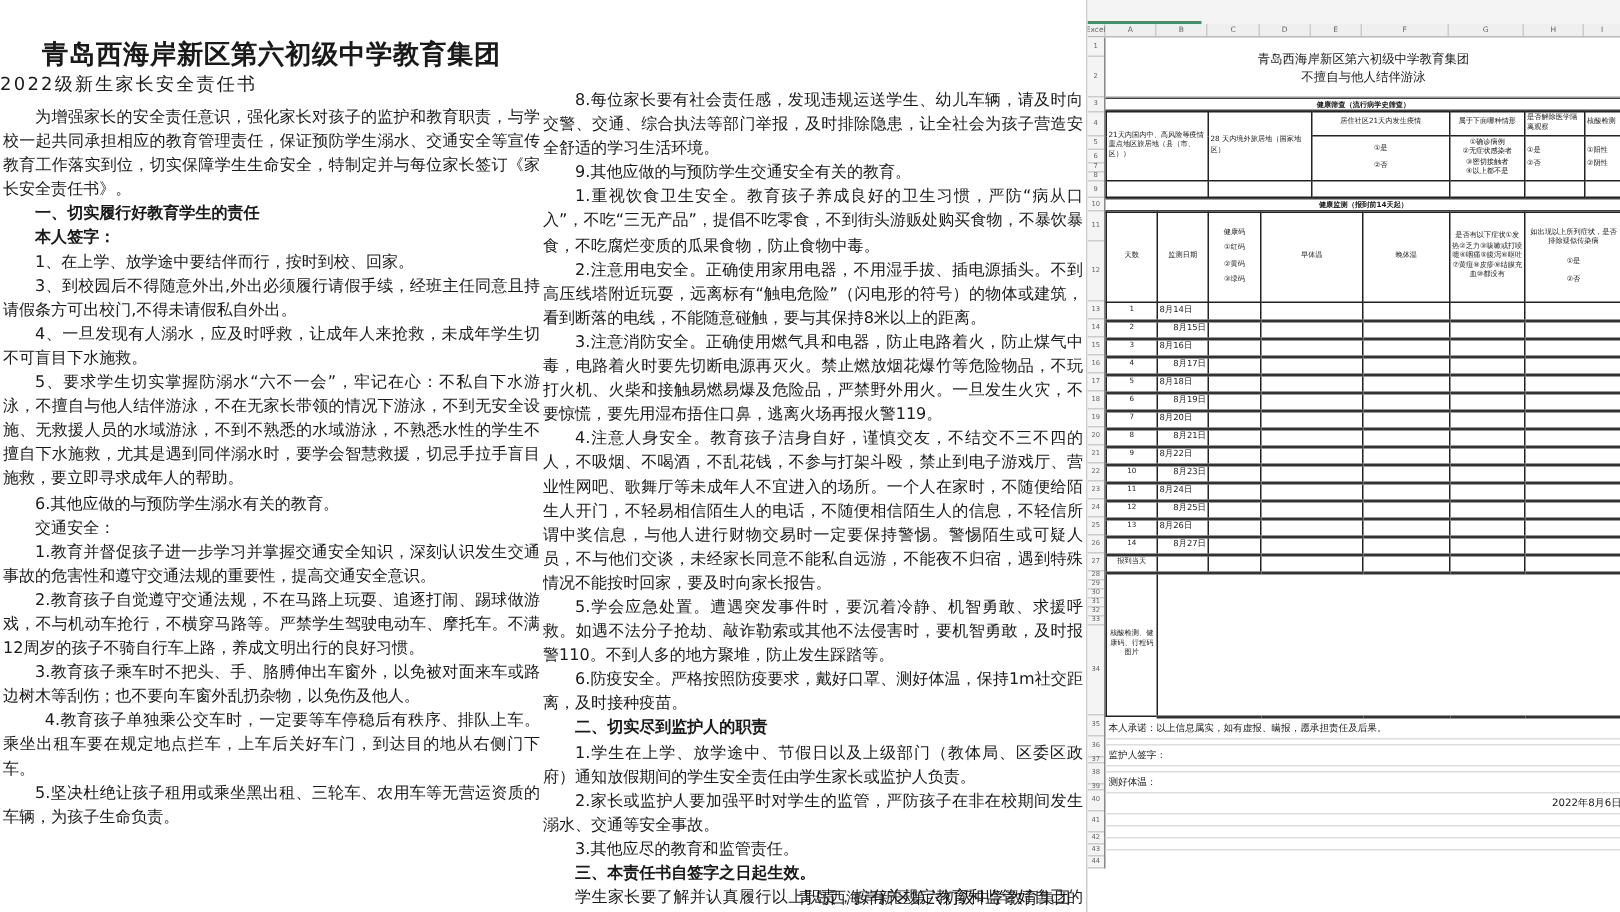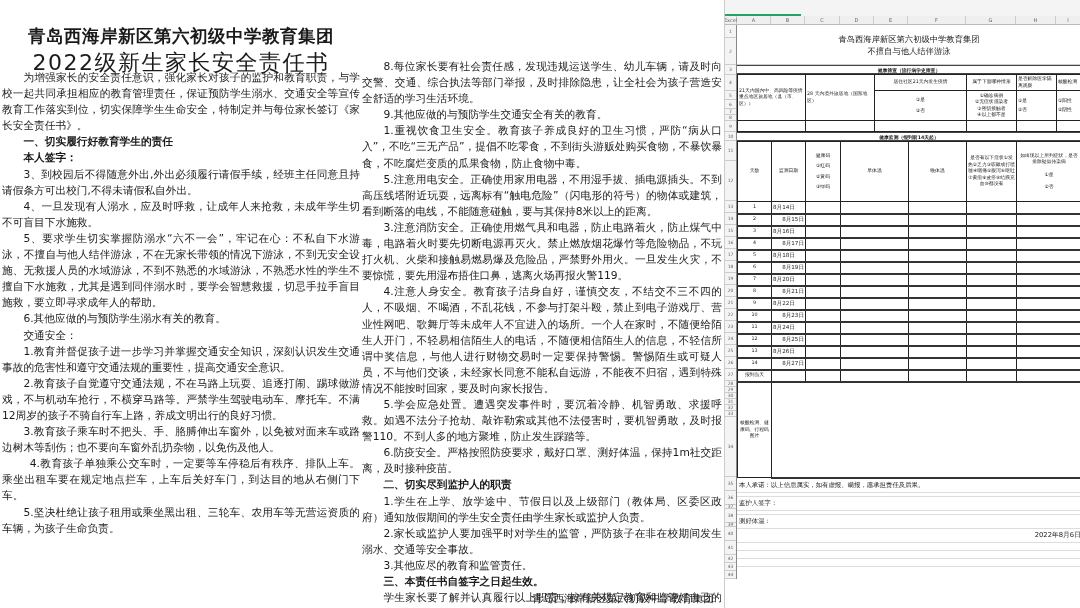--- a/index.html
+++ b/index.html
@@ -2,21 +2,21 @@
 <html><head>
 <meta charset="utf-8">
 <style>
   * { box-sizing: border-box; margin: 0; padding: 0; }
   html, body { width: 1080px; height: 608px; overflow: hidden; background: #ffffff; }
   body { position: relative; font-family: "DejaVu Sans", "Liberation Sans", sans-serif; color: #1a1a1a; }
 
   
   .page1 { position: absolute; left: 0; top: 0; width: 362px; height: 608px; background: #fff; overflow: hidden; }
   .page1 .org-title { position: absolute; top: 24px; left: 0; width: 362px; text-align: center; font-size: 17.5px; font-weight: bold; letter-spacing: 0.5px; }
-  .page1 .doc-title { position: absolute; top: 48px; left: 0; width: 362px; text-align: center; font-size: 22px; letter-spacing: 1.5px; }
+  .page1 .doc-title { position: absolute; top: 48px; left: 0; width: 362px; font-size: 12px; letter-spacing: 1.5px; }
   .p1body { position: absolute; top: 70px; left: 2px; width: 358px; font-size: 10.7px; line-height: 16.1px; }
   .para { text-indent: 2em; text-align: justify; }
   .para.deep { text-indent: 2.6em; }
   .heading { padding-left: 2em; font-weight: bold; }
   .subhead { padding-left: 2em; }
 
   
   .page2 { position: absolute; left: 362px; top: 0; width: 362px; height: 608px; background: #fff; overflow: hidden; }
   .p2body { position: absolute; top: 59px; left: 0; width: 360px; font-size: 10.7px; line-height: 16.1px; }
   .footer-org { position: absolute; left: 170px; top: 592px; font-size: 10.7px; }
@@ -47,40 +47,41 @@
 </head>
 <body>
 
 <div class="page1">
   <div class="org-title">青岛西海岸新区第六初级中学教育集团</div>
   <div class="doc-title">2022级新生家长安全责任书</div>
   <div class="p1body">
     <p class="para">为增强家长的安全责任意识，强化家长对孩子的监护和教育职责，与学校一起共同承担相应的教育管理责任，保证预防学生溺水、交通安全等宣传教育工作落实到位，切实保障学生生命安全，特制定并与每位家长签订《家长安全责任书》。</p>
     <p class="heading">一、切实履行好教育学生的责任</p>
     <p class="heading">本人签字：</p>
+    <p class="para">1、在上学、放学途中要结伴而行，按时到校、回家。</p>
     <p class="para">3、到校园后不得随意外出,外出必须履行请假手续，经班主任同意且持请假条方可出校门,不得未请假私自外出。</p>
     <p class="para">4、一旦发现有人溺水，应及时呼救，让成年人来抢救，未成年学生切不可盲目下水施救。</p>
     <p class="para">5、要求学生切实掌握防溺水“六不一会”，牢记在心：不私自下水游泳，不擅自与他人结伴游泳，不在无家长带领的情况下游泳，不到无安全设施、无救援人员的水域游泳，不到不熟悉的水域游泳，不熟悉水性的学生不擅自下水施救，尤其是遇到同伴溺水时，要学会智慧救援，切忌手拉手盲目施救，要立即寻求成年人的帮助。</p>
     <p class="para">6.其他应做的与预防学生溺水有关的教育。</p>
     <p class="subhead">交通安全：</p>
     <p class="para">1.教育并督促孩子进一步学习并掌握交通安全知识，深刻认识发生交通事故的危害性和遵守交通法规的重要性，提高交通安全意识。</p>
     <p class="para">2.教育孩子自觉遵守交通法规，不在马路上玩耍、追逐打闹、踢球做游戏，不与机动车抢行，不横穿马路等。严禁学生驾驶电动车、摩托车。不满12周岁的孩子不骑自行车上路，养成文明出行的良好习惯。</p>
     <p class="para">3.教育孩子乘车时不把头、手、胳膊伸出车窗外，以免被对面来车或路边树木等刮伤；也不要向车窗外乱扔杂物，以免伤及他人。</p>
     <p class="para deep">4.教育孩子单独乘公交车时，一定要等车停稳后有秩序、排队上车。乘坐出租车要在规定地点拦车，上车后关好车门，到达目的地从右侧门下车。</p>
     <p class="para">5.坚决杜绝让孩子租用或乘坐黑出租、三轮车、农用车等无营运资质的车辆，为孩子生命负责。</p>
 
   </div>
 </div>
 
 <div class="page2">
   <div class="p2body">
     <p class="para">8.每位家长要有社会责任感，发现违规运送学生、幼儿车辆，请及时向交警、交通、综合执法等部门举报，及时排除隐患，让全社会为孩子营造安全舒适的学习生活环境。</p>
     <p class="para">9.其他应做的与预防学生交通安全有关的教育。</p>
     <p class="para">1.重视饮食卫生安全。教育孩子养成良好的卫生习惯，严防“病从口入”，不吃“三无产品”，提倡不吃零食，不到街头游贩处购买食物，不暴饮暴食，不吃腐烂变质的瓜果食物，防止食物中毒。</p>
-    <p class="para">5.注意用电安全。正确使用家用电器，不用湿手拔、插电源插头。不到高压线塔附近玩耍，远离标有“触电危险”（闪电形的符号）的物体或建筑，看到断落的电线，不能随意碰触，要与其保持8米以上的距离。</p>
+    <p class="para">2.注意用电安全。正确使用家用电器，不用湿手拔、插电源插头。不到高压线塔附近玩耍，远离标有“触电危险”（闪电形的符号）的物体或建筑，看到断落的电线，不能随意碰触，要与其保持8米以上的距离。</p>
     <p class="para">3.注意消防安全。正确使用燃气具和电器，防止电路着火，防止煤气中毒，电路着火时要先切断电源再灭火。禁止燃放烟花爆竹等危险物品，不玩打火机、火柴和接触易燃易爆及危险品，严禁野外用火。一旦发生火灾，不要惊慌，要先用湿布捂住口鼻，逃离火场再报火警119。</p>
     <p class="para">4.注意人身安全。教育孩子洁身自好，谨慎交友，不结交不三不四的人，不吸烟、不喝酒，不乱花钱，不参与打架斗殴，禁止到电子游戏厅、营业性网吧、歌舞厅等未成年人不宜进入的场所。一个人在家时，不随便给陌生人开门，不轻易相信陌生人的电话，不随便相信陌生人的信息，不轻信所谓中奖信息，与他人进行财物交易时一定要保持警惕。警惕陌生或可疑人员，不与他们交谈，未经家长同意不能私自远游，不能夜不归宿，遇到特殊情况不能按时回家，要及时向家长报告。</p>
     <p class="para">5.学会应急处置。遭遇突发事件时，要沉着冷静、机智勇敢、求援呼救。如遇不法分子抢劫、敲诈勒索或其他不法侵害时，要机智勇敢，及时报警110。不到人多的地方聚堆，防止发生踩踏等。</p>
     <p class="para">6.防疫安全。严格按照防疫要求，戴好口罩、测好体温，保持1m社交距离，及时接种疫苗。</p>
     <p class="heading">二、切实尽到监护人的职责</p>
     <p class="para">1.学生在上学、放学途中、节假日以及上级部门（教体局、区委区政府）通知放假期间的学生安全责任由学生家长或监护人负责。</p>
     <p class="para">2.家长或监护人要加强平时对学生的监管，严防孩子在非在校期间发生溺水、交通等安全事故。</p>
     <p class="para">3.其他应尽的教育和监管责任。</p>
     <p class="heading">三、本责任书自签字之日起生效。</p>
     <p class="para">学生家长要了解并认真履行以上职责，按有关规定教育和监管好自己的孩子。</p>

